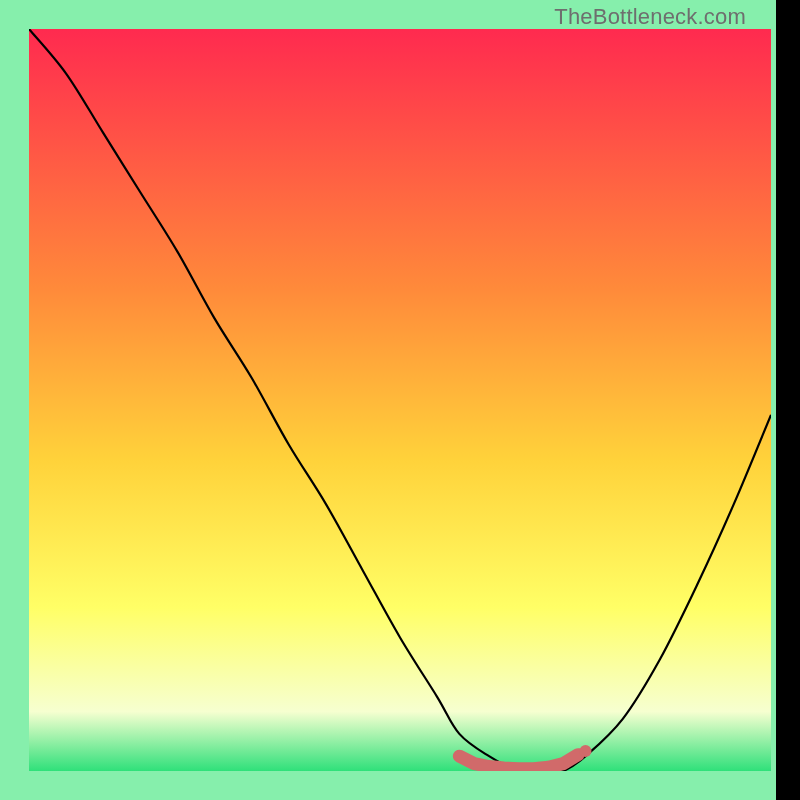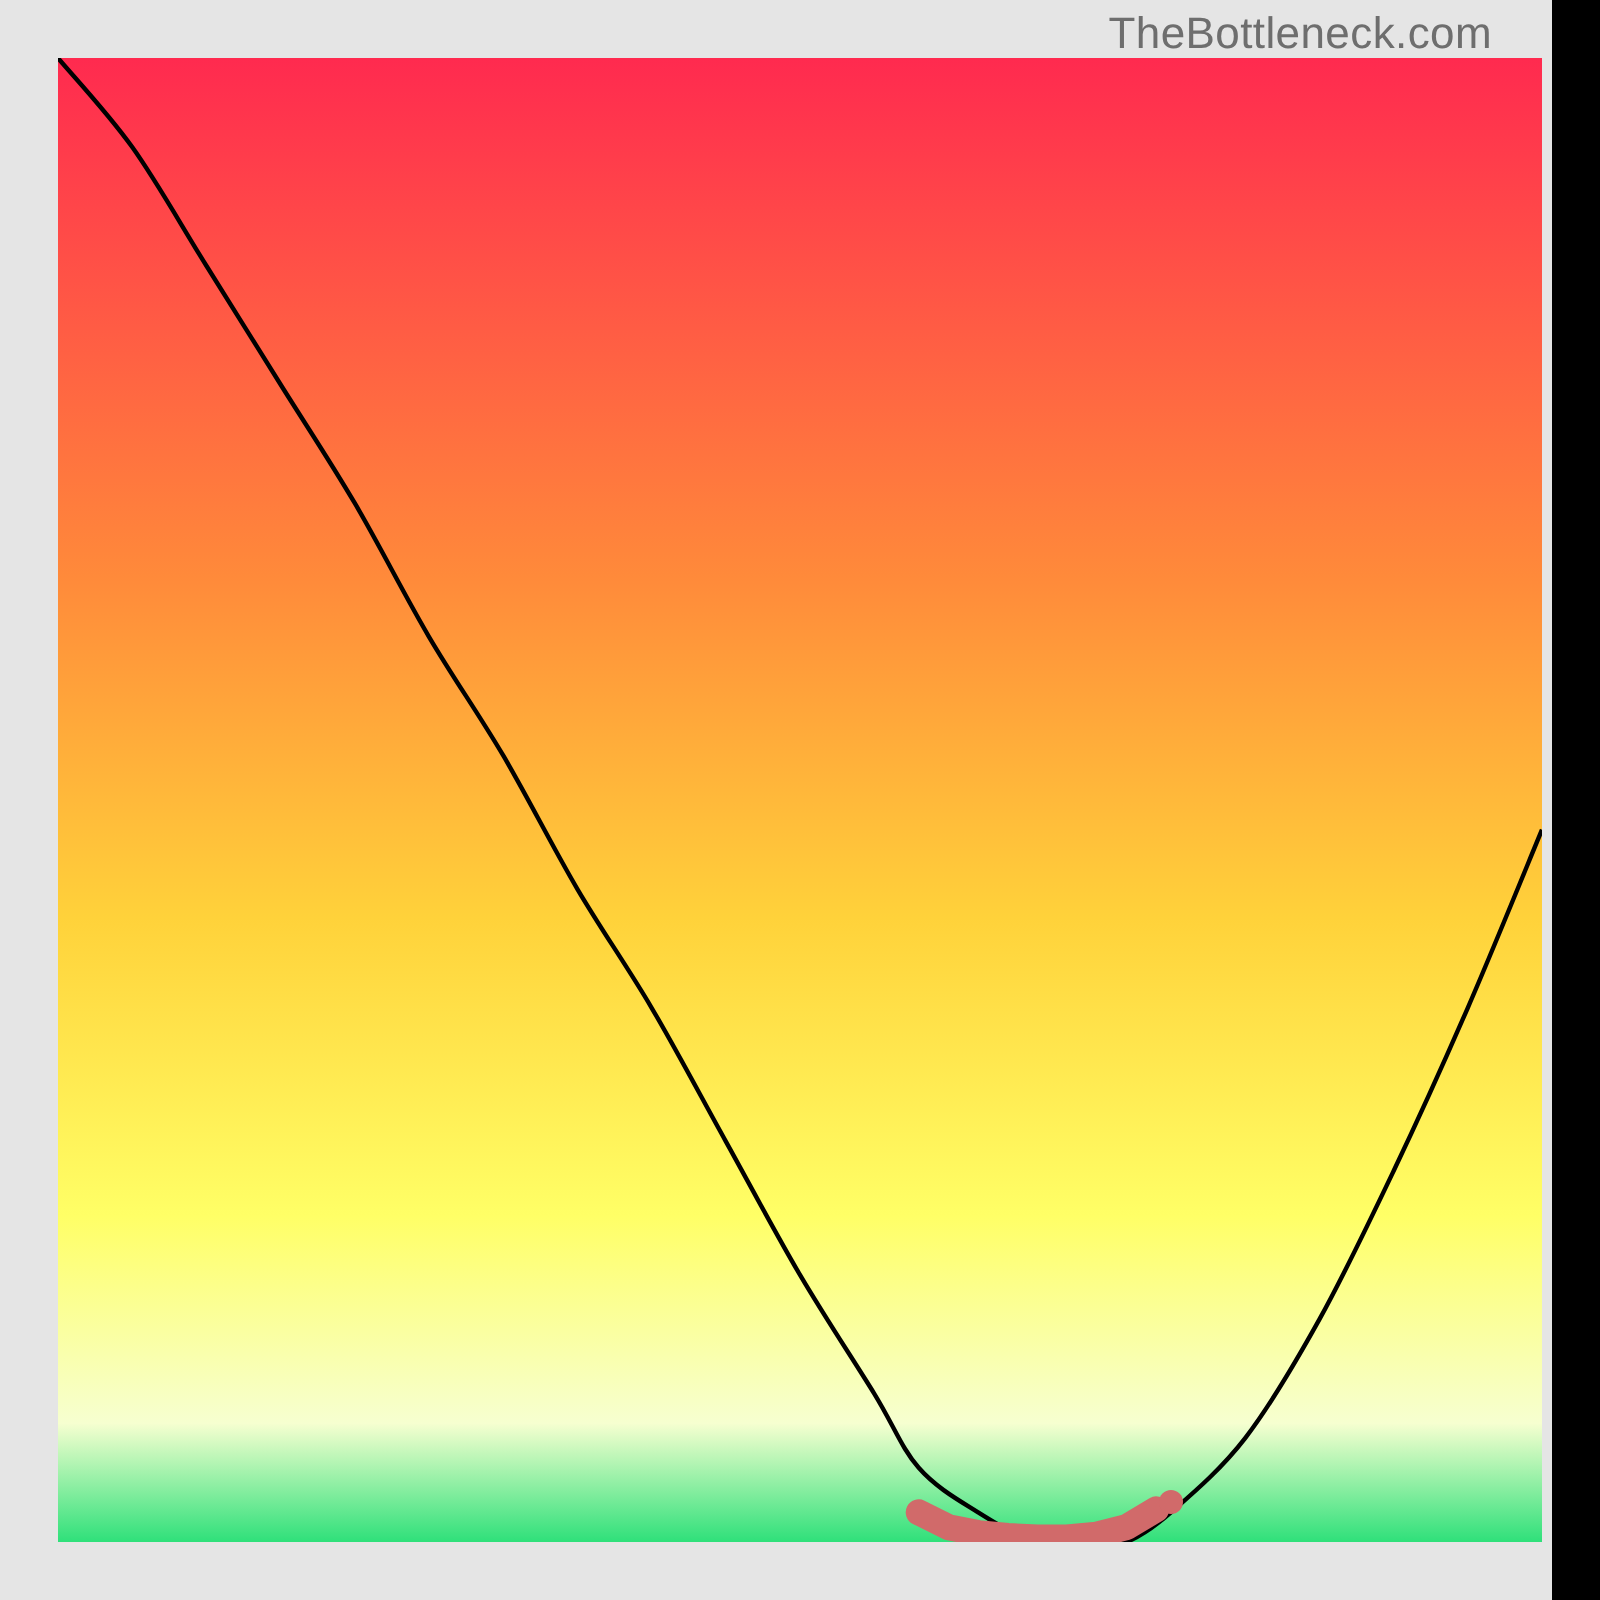--- a/index.html
+++ b/index.html
@@ -10,21 +10,21 @@
     background: #000;
     overflow: hidden;
     font-family: Arial, Helvetica, sans-serif;
   }
   .frame {
     position: absolute;
     left: 0;
     top: 0;
     width: 776px;
     height: 800px;
-    background: #e5e5e5;
+    background: #86efac;
   }
   .plot-area {
     position: absolute;
     left: 29px;
     top: 29px;
     width: 742px;
     height: 742px;
     overflow: hidden;
   }
   .gradient {

